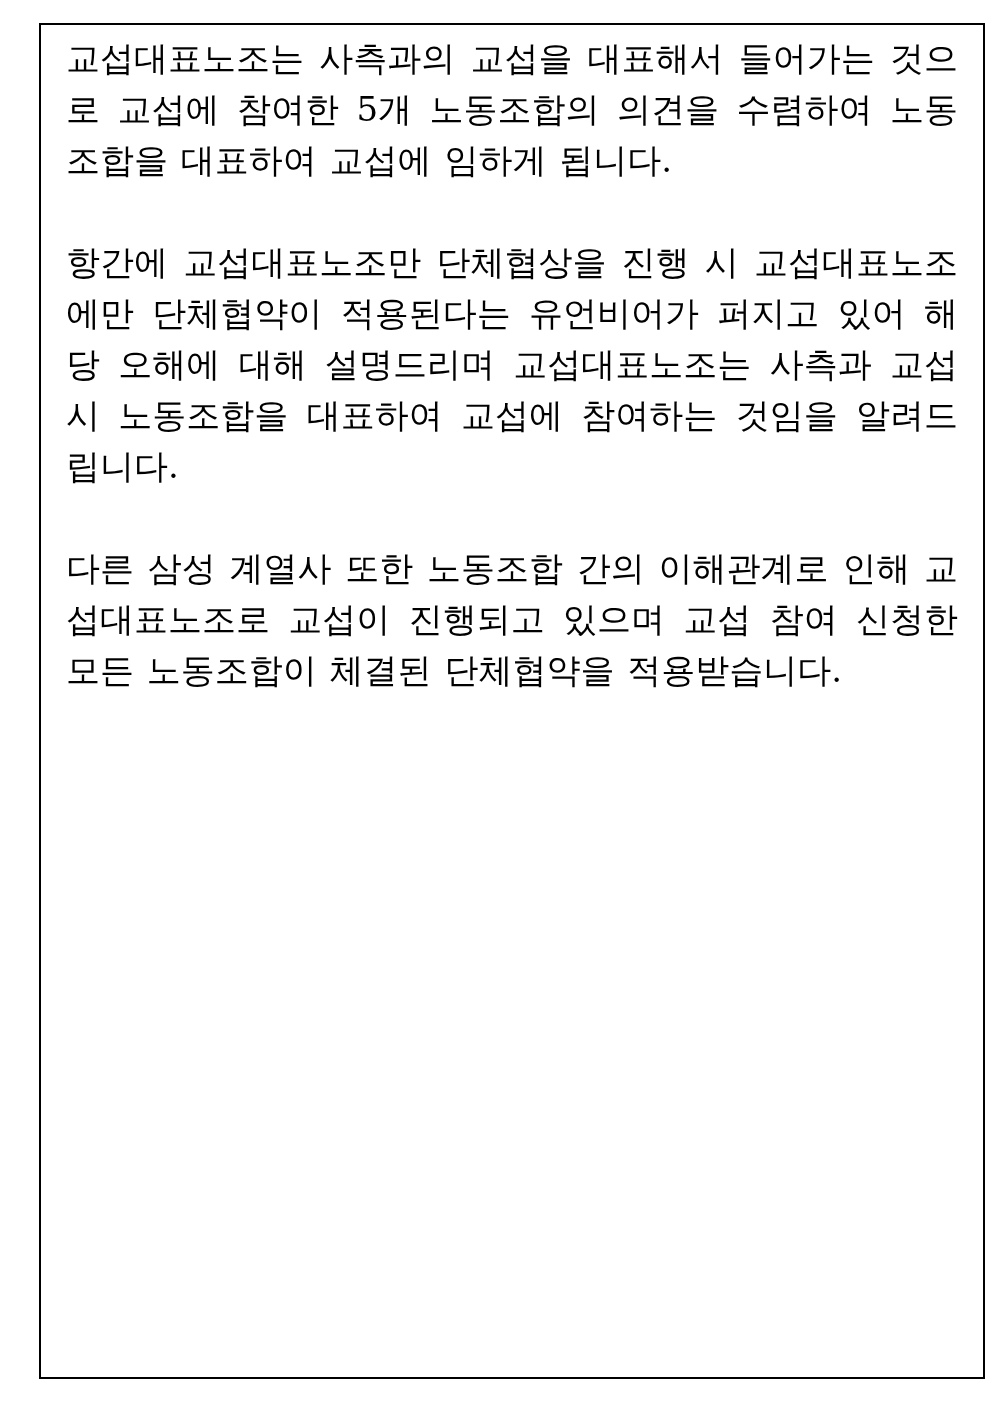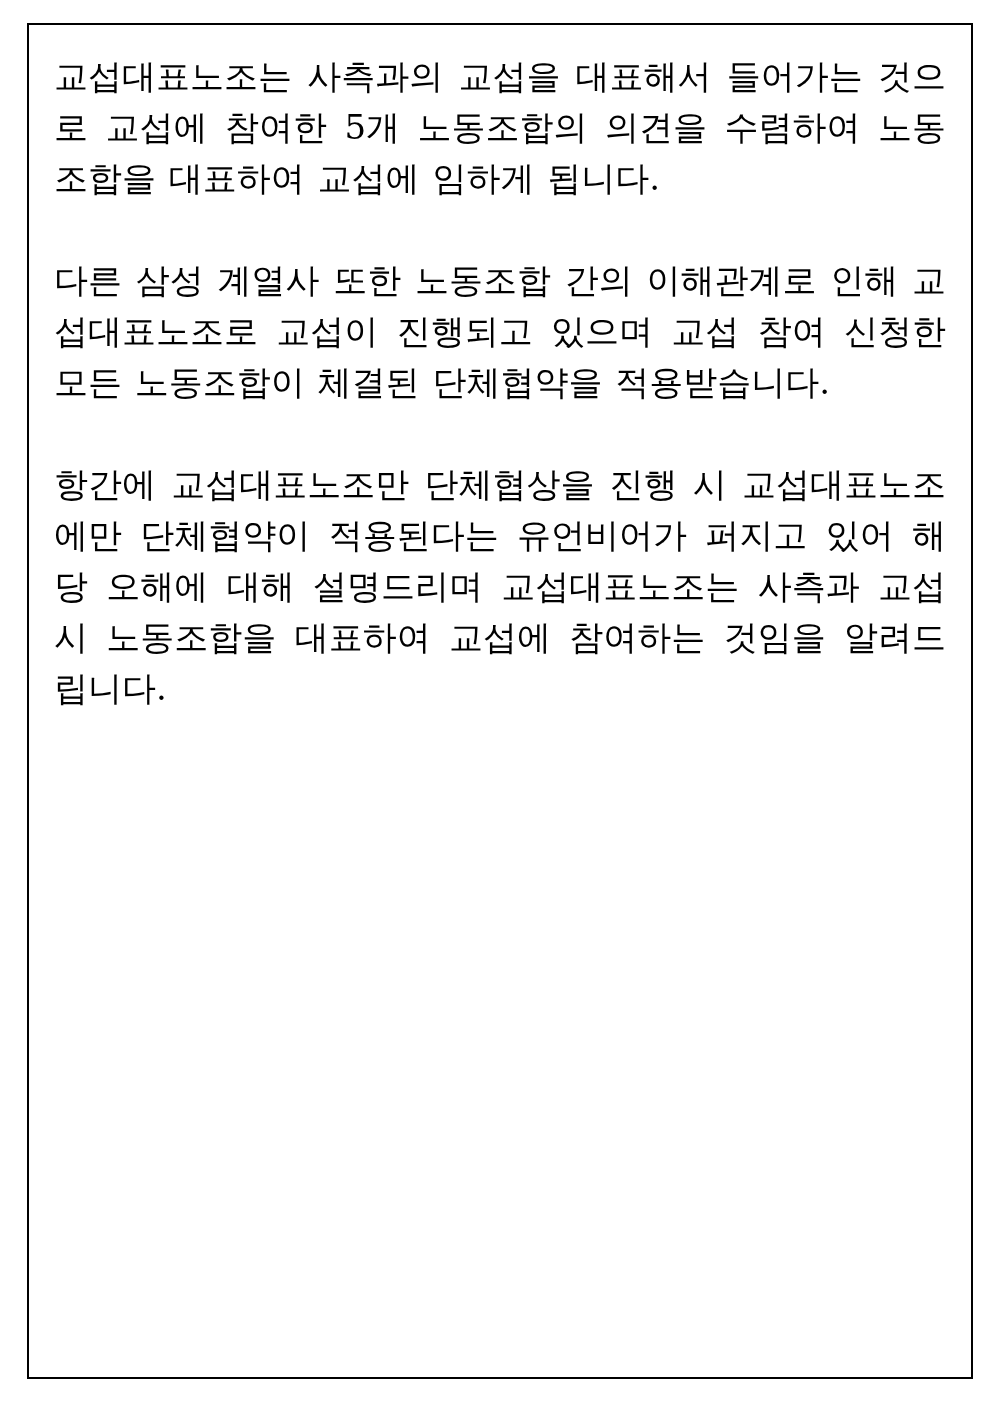--- a/index.html
+++ b/index.html
@@ -10,28 +10,28 @@
   .page {
     position: relative;
     width: 992px;
     height: 1403px;
     background: #ffffff;
     font-family: "DejaVu Serif", "Liberation Serif", serif;
     overflow: hidden;
   }
   .doc-box {
     position: absolute;
-    left: 27px;
+    left: 39px;
     top: 23px;
     width: 946px;
     height: 1356px;
     box-sizing: border-box;
     border: 2px solid #000000;
     background: #ffffff;
-    padding: 26px 25px;
+    padding: 8px 25px;
   }
   .para {
     margin: 0 0 51px 0;
     font-size: 34px;
     line-height: 51px;
     color: #000000;
     text-align: justify;
     text-align-last: left;
     letter-spacing: 0px;
     word-spacing: 2px;
@@ -41,16 +41,16 @@
   .para:last-child {
     margin-bottom: 0;
   }
 </style>
 </head>
 <body>
 
 <div class="page">
   <div class="doc-box">
     <p class="para">교섭대표노조는 사측과의 교섭을 대표해서 들어가는 것으로 교섭에 참여한 5개 노동조합의 의견을 수렴하여 노동조합을 대표하여 교섭에 임하게 됩니다.</p>
+    <p class="para">항간에 교섭대표노조만 단체협상을 진행 시 교섭대표노조에만 단체협약이 적용된다는 유언비어가 퍼지고 있어 해당 오해에 대해 설명드리며 교섭대표노조는 사측과 교섭 시 노동조합을 대표하여 교섭에 참여하는 것임을 알려드립니다.</p>
     <p class="para">다른 삼성 계열사 또한 노동조합 간의 이해관계로 인해 교섭대표노조로 교섭이 진행되고 있으며 교섭 참여 신청한 모든 노동조합이 체결된 단체협약을 적용받습니다.</p>
-    <p class="para">항간에 교섭대표노조만 단체협상을 진행 시 교섭대표노조에만 단체협약이 적용된다는 유언비어가 퍼지고 있어 해당 오해에 대해 설명드리며 교섭대표노조는 사측과 교섭 시 노동조합을 대표하여 교섭에 참여하는 것임을 알려드립니다.</p>
   </div>
 </div>
 
 </body></html>

